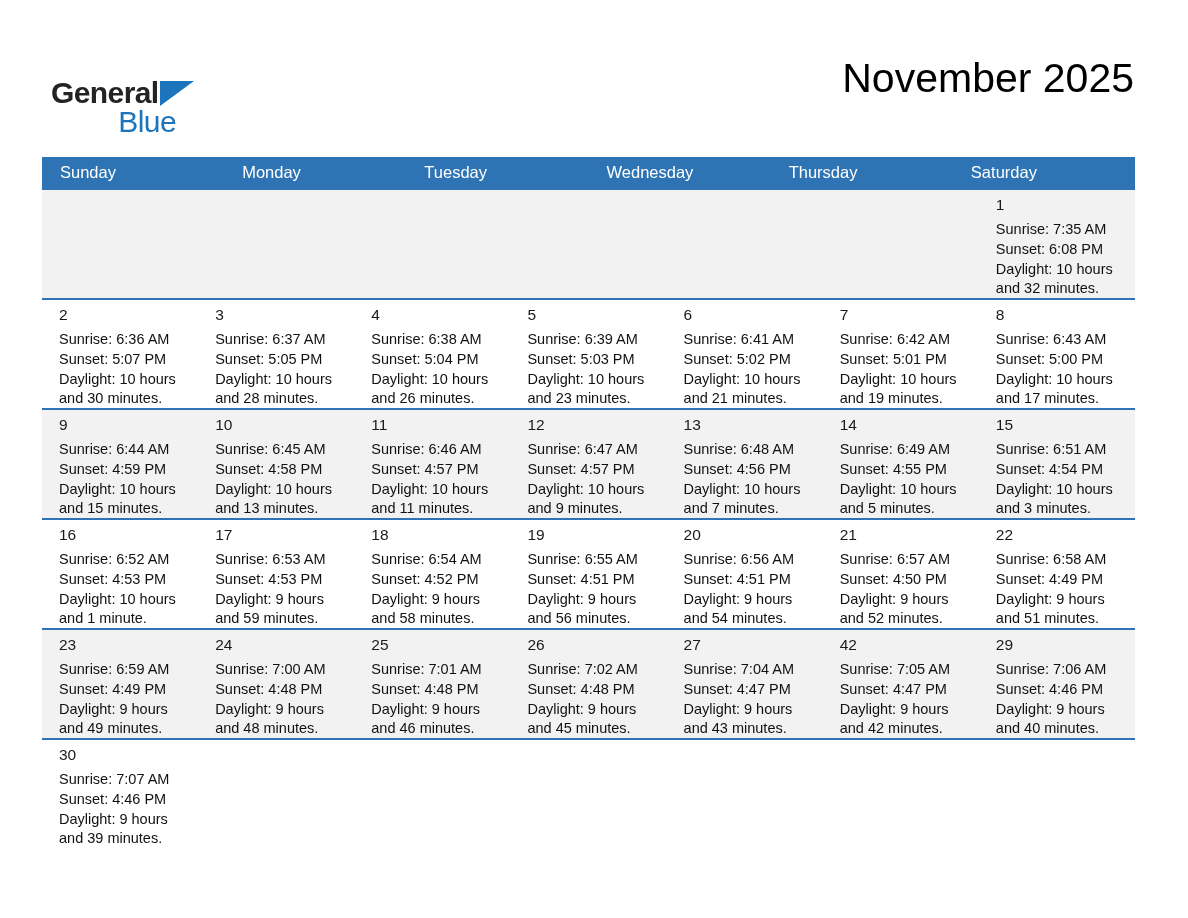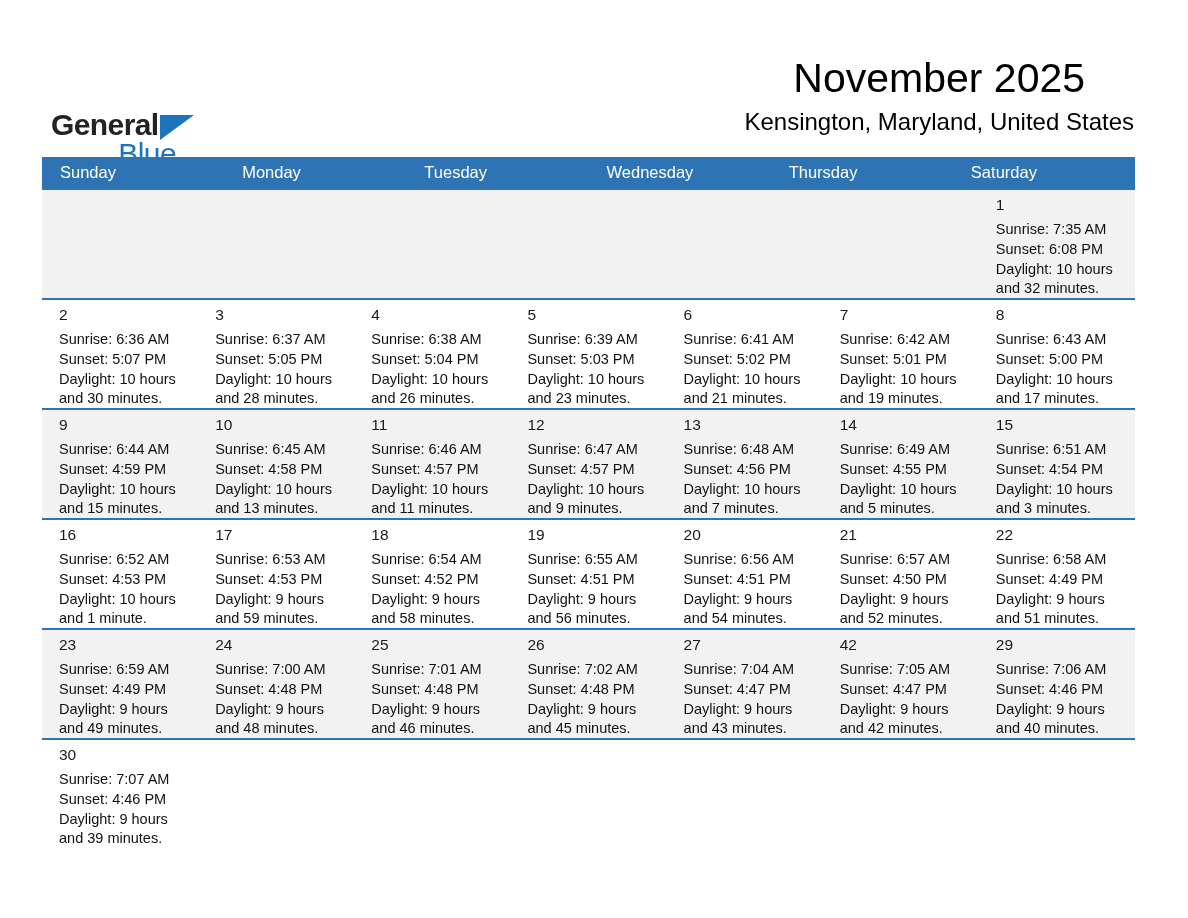--- a/index.html
+++ b/index.html
@@ -15,21 +15,21 @@
     width: 1188px;
     height: 918px;
     position: relative;
     overflow: hidden;
     font-family: "Liberation Sans", sans-serif;
     color: #1a1a1a;
   }
 
   
   .logo { position: absolute; left: 51px; top: 78px; width: 142px; }
-  .logo-line1 { display: flex; align-items: flex-end; line-height: 1; margin-top: 32px; }
+  .logo-line1 { display: flex; align-items: center; line-height: 1; }
   .logo-general { font-size: 30px; font-weight: 600; color: #232323; letter-spacing: -0.6px; }
   .logo-triangle { margin-left: 1px; line-height: 0; }
   .logo-triangle polygon { fill: var(--logo-blue); }
   .logo-blue {
     font-size: 30px; font-weight: 400; color: var(--logo-blue);
     line-height: 1; text-align: right; padding-right: 17px; margin-top: -1px;
     letter-spacing: -0.6px;
   }
 
   
@@ -61,21 +61,20 @@
       <svg width="34" height="25" viewBox="0 0 34 25" aria-hidden="true">
           <polygon points="0,0 34,0 0,25"></polygon>
         </svg>
     </span>
   </div>
   <div class="logo-blue">Blue</div>
 </div>
 
 <div class="header-titles">
   <div class="month-title">November 2025</div>
-  <div class="location-subtitle">Kensington, Maryland, United States</div>
 </div>
 
 <div class="calendar">
   <div class="weekday-header">
     <div class="weekday-cell">Sunday</div>
     <div class="weekday-cell">Monday</div>
     <div class="weekday-cell">Tuesday</div>
     <div class="weekday-cell">Wednesday</div>
     <div class="weekday-cell">Thursday</div>
     <div class="weekday-cell">Saturday</div>

